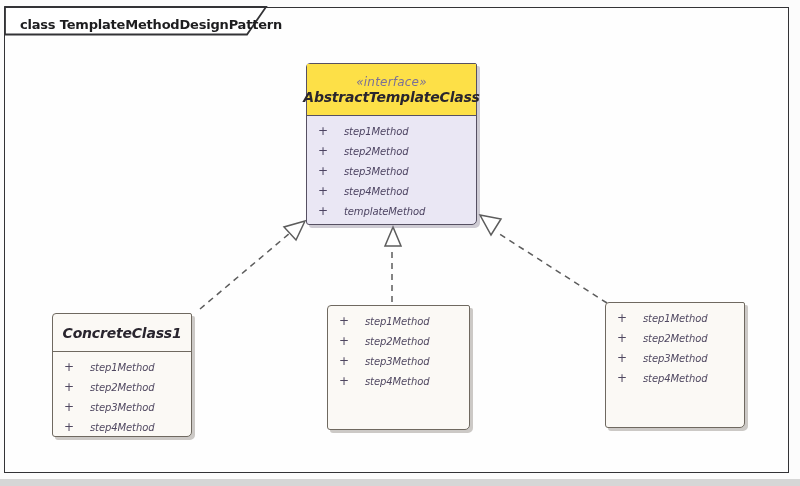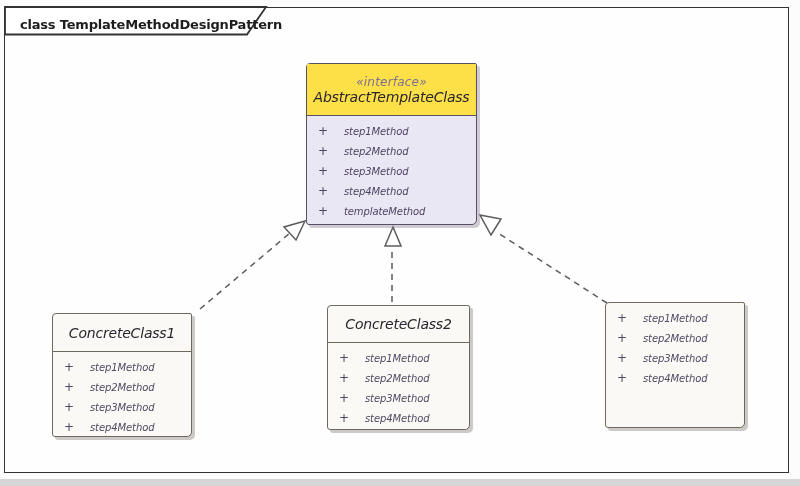--- a/index.html
+++ b/index.html
@@ -33,21 +33,21 @@
     background:#fbf9f5;
     border-radius:4px 2px 5px 3px;
     box-shadow:3px 3px 0 rgba(145,138,130,0.45);
   }
   .class-box .hdr{
     box-sizing:border-box;width:100%;
     border-bottom:1.5px solid #6f6960;
     display:flex;flex-direction:column;align-items:center;justify-content:center;
   }
   .class-name{
-    font-size:14px;font-weight:normal;font-style:italic;color:#29252e;
+    font-size:14px;font-weight:bold;font-style:italic;color:#29252e;
     letter-spacing:-0.2px;
   }
   .stereotype{
     font-size:12px;font-style:italic;color:#7b7096;letter-spacing:0.2px;
   }
   .methods{padding-top:5px;}
   .mrow{display:flex;align-items:center;height:20px;}
   .vis{width:14px;margin-left:11px;font-size:12px;font-style:italic;color:#504861;text-align:left;}
   .mname{margin-left:12px;font-size:10px;font-style:italic;color:#504861;letter-spacing:-0.1px;}
 
@@ -137,23 +137,20 @@
         <span class="mname">step3Method</span>
       </div>
       <div class="mrow">
         <span class="vis">+</span>
         <span class="mname">step4Method</span>
       </div>
     </div>
   </div>
 
   <div class="class-box" style="left:327px;top:305px;width:143px;height:125px;">
-    <div class="hdr" style="height:37px;">
-      <div class="class-name">ConcreteClass2</div>
-    </div>
     <div class="methods">
       <div class="mrow">
         <span class="vis">+</span>
         <span class="mname">step1Method</span>
       </div>
       <div class="mrow">
         <span class="vis">+</span>
         <span class="mname">step2Method</span>
       </div>
       <div class="mrow">

